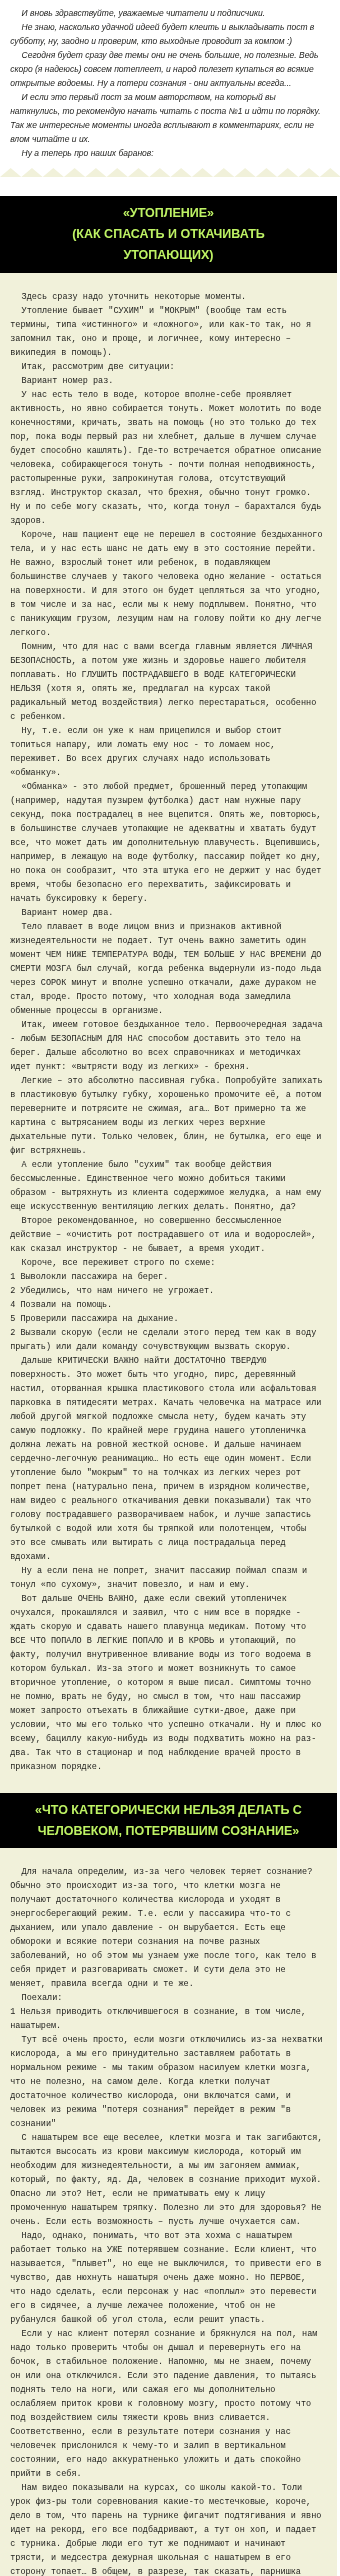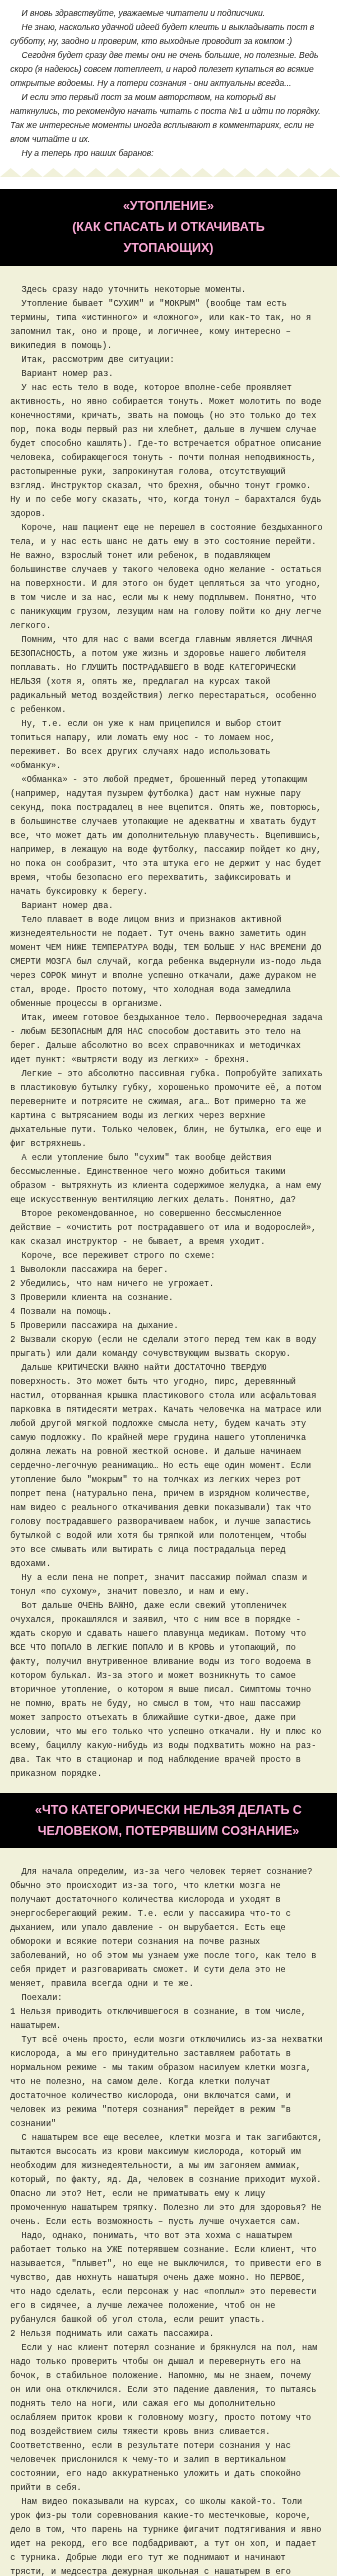--- a/index.html
+++ b/index.html
@@ -10,23 +10,23 @@
   p.gap{margin-top:0;}
 
   .intro,.outro{background:#ffffff;padding:6.2px 11.4px 8px 10.2px;}
   .intro p,.outro p{font-style:italic;}
 
   .pale{background:#f1f1da;padding-bottom:18px;}
 
   .zigzag{display:block;width:341px;height:9px;}
   .zz-top{background:#ffffff;}
 
-  .banner{background:#000000;color:#f9a8d4;text-align:center;
+  .banner{background:#000000;color:#bef264;text-align:center;
           font-weight:bold;font-size:12.5px;line-height:21px;
-          padding:6.8px 5.7px;margin-top:12px;}
+          padding:6.8px 5.7px;margin-top:19px;}
   .banner .bline{display:block;}
 
   .content{padding:17px 11.4px 0 10.2px;font-family:Liberation Mono, monospace;}
 </style>
 </head>
 <body>
 
 <div class="page">
 
   <section class="intro">
@@ -63,42 +63,40 @@
         <p class="indent">«Обманка» - это любой предмет, брошенный перед утопающим (например, надутая пузырем футболка) даст нам нужные пару секунд, пока пострадалец в нее вцепится. Опять же, повторюсь, в большинстве случаев утопающие не адекватны и хватать будут все, что может дать им дополнительную плавучесть. Вцепившись, например, в лежащую на воде футболку, пассажир пойдет ко дну, но пока он сообразит, что эта штука его не держит у нас будет время, чтобы безопасно его перехватить, зафиксировать и начать буксировку к берегу.</p>
         <p class="indent gap">Вариант номер два.</p>
         <p class="indent">Тело плавает в воде лицом вниз и признаков активной жизнедеятельности не подает. Тут очень важно заметить один момент ЧЕМ НИЖЕ ТЕМПЕРАТУРА ВОДЫ, ТЕМ БОЛЬШЕ У НАС ВРЕМЕНИ ДО СМЕРТИ МОЗГА был случай, когда ребенка выдернули из-подо льда через СОРОК минут и вполне успешно откачали, даже дураком не стал, вроде. Просто потому, что холодная вода замедлила обменные процессы в организме.</p>
         <p class="indent gap">Итак, имеем готовое бездыханное тело. Первоочередная задача - любым БЕЗОПАСНЫМ ДЛЯ НАС способом доставить это тело на берег. Дальше абсолютно во всех справочниках и методичках идет пункт: «вытрясти воду из легких» - брехня.</p>
         <p class="indent gap">Легкие – это абсолютно пассивная губка. Попробуйте запихать в пластиковую бутылку губку, хорошенько промочите её, а потом переверните и потрясите не сжимая, ага… Вот примерно та же картина с вытрясанием воды из легких через верхние дыхательные пути. Только человек, блин, не бутылка, его еще и фиг встряхнешь.</p>
         <p class="indent gap">А если утопление было "сухим" так вообще действия бессмысленные. Единственное чего можно добиться такими образом - вытряхнуть из клиента содержимое желудка, а нам ему еще искусственную вентиляцию легких делать. Понятно, да?</p>
         <p class="indent gap">Второе рекомендованное, но совершенно бессмысленное действие – «очистить рот пострадавшего от ила и водорослей», как сказал инструктор - не бывает, а время уходит.</p>
         <p class="indent gap">Короче, все переживет строго по схеме:</p>
         <p class="flush">1 Выволокли пассажира на берег.</p>
         <p class="flush">2 Убедились, что нам ничего не угрожает.</p>
-        <p class="flush">3 Проверили клиента на сознание.</p>
         <p class="flush">4 Позвали на помощь.</p>
         <p class="flush">5 Проверили пассажира на дыхание.</p>
         <p class="flush">2 Вызвали скорую (если не сделали этого перед тем как в воду прыгать) или дали команду сочувствующим вызвать скорую.</p>
         <p class="indent gap">Дальше КРИТИЧЕСКИ ВАЖНО найти ДОСТАТОЧНО ТВЕРДУЮ поверхность. Это может быть что угодно, пирс, деревянный настил, оторванная крышка пластикового стола или асфальтовая парковка в пятидесяти метрах. Качать человечка на матрасе или любой другой мягкой подложке смысла нету, будем качать эту самую подложку. По крайней мере грудина нашего утопленичка должна лежать на ровной жесткой основе. И дальше начинаем сердечно-легочную реанимацию… Но есть еще один момент. Если утопление было "мокрым" то на толчках из легких через рот попрет пена (натурально пена, причем в изрядном количестве, нам видео с реального откачивания девки показывали) так что голову пострадавшего разворачиваем набок, и лучше запастись бутылкой с водой или хотя бы тряпкой или полотенцем, чтобы это все смывать или вытирать с лица пострадальца перед вдохами.</p>
         <p class="indent">Ну а если пена не попрет, значит пассажир поймал спазм и тонул «по сухому», значит повезло, и нам и ему.</p>
         <p class="indent gap">Вот дальше ОЧЕНЬ ВАЖНО, даже если свежий утопленичек очухался, прокашлялся и заявил, что с ним все в порядке - ждать скорую и сдавать нашего плавунца медикам. Потому что ВСЕ ЧТО ПОПАЛО В ЛЕГКИЕ ПОПАЛО И В КРОВЬ и утопающий, по факту, получил внутривенное вливание воды из того водоема в котором булькал. Из-за этого и может возникнуть то самое вторичное утопление, о котором я выше писал. Симптомы точно не помню, врать не буду, но смысл в том, что наш пассажир может запросто отъехать в ближайшие сутки-двое, даже при условии, что мы его только что успешно откачали. Ну и плюс ко всему, бациллу какую-нибудь из воды подхватить можно на раз-два. Так что в стационар и под наблюдение врачей просто в приказном порядке.</p>
       </div>
 
     <div class="banner">
       <span class="bline">«ЧТО КАТЕГОРИЧЕСКИ НЕЛЬЗЯ ДЕЛАТЬ С</span>
       <span class="bline">ЧЕЛОВЕКОМ, ПОТЕРЯВШИМ СОЗНАНИЕ»</span>
     </div>
 
     <div class="content">
         <p class="indent">Для начала определим, из-за чего человек теряет сознание? Обычно это происходит из-за того, что клетки мозга не получают достаточного количества кислорода и уходят в энергосберегающий режим. Т.е. если у пассажира что-то с дыханием, или упало давление - он вырубается. Есть еще обмороки и всякие потери сознания на почве разных заболеваний, но об этом мы узнаем уже после того, как тело в себя придет и разговаривать сможет. И сути дела это не меняет, правила всегда одни и те же.</p>
         <p class="indent gap">Поехали:</p>
         <p class="flush gap">1 Нельзя приводить отключившегося в сознание, в том числе, нашатырем.</p>
         <p class="indent gap">Тут всё очень просто, если мозги отключились из-за нехватки кислорода, а мы его принудительно заставляем работать в нормальном режиме - мы таким образом насилуем клетки мозга, что не полезно, на самом деле. Когда клетки получат достаточное количество кислорода, они включатся сами, и человек из режима "потеря сознания" перейдет в режим "в сознании"</p>
         <p class="indent gap">С нашатырем все еще веселее, клетки мозга и так загибаются, пытаются высосать из крови максимум кислорода, который им необходим для жизнедеятельности, а мы им загоняем аммиак, который, по факту, яд. Да, человек в сознание приходит мухой. Опасно ли это? Нет, если не приматывать ему к лицу промоченную нашатырем тряпку. Полезно ли это для здоровья? Не очень. Если есть возможность – пусть лучше очухается сам.</p>
         <p class="indent gap">Надо, однако, понимать, что вот эта хохма с нашатырем работает только на УЖЕ потерявшем сознание. Если клиент, что называется, "плывет", но еще не выключился, то привести его в чувство, дав нюхнуть нашатыря очень даже можно. Но ПЕРВОЕ, что надо сделать, если персонаж у нас «поплыл» это перевести его в сидячее, а лучше лежачее положение, чтоб он не рубанулся башкой об угол стола, если решит упасть.</p>
-        <p class="flush gap">2 Нельзя поднимать или сажать пассажира.</p>
         <p class="indent gap">Если у нас клиент потерял сознание и брякнулся на пол, нам надо только проверить чтобы он дышал и перевернуть его на бочок, в стабильное положение. Напомню, мы не знаем, почему он или она отключился. Если это падение давления, то пытаясь поднять тело на ноги, или сажая его мы дополнительно ослабляем приток крови к головному мозгу, просто потому что под воздействием силы тяжести кровь вниз сливается. Соответственно, если в результате потери сознания у нас человечек прислонился к чему-то и залип в вертикальном состоянии, его надо аккуратненько уложить и дать спокойно прийти в себя.</p>
         <p class="indent gap">Нам видео показывали на курсах, со школы какой-то. Толи урок физ-ры толи соревнования какие-то местечковые, короче, дело в том, что парень на турнике фигачит подтягивания и явно идет на рекорд, его все подбадривают, а тут он хоп, и падает с турника. Добрые люди его тут же поднимают и начинают трясти, и медсестра дежурная школьная с нашатырем в его сторону топает… В общем, в разрезе, так сказать, парнишка поймал внезапную остановку сердца, и, пока горе спасатели тратили время на всякую фигню, он уехал совсем…</p>
         <p class="flush gap">3 Нельзя заливать пострадавшему в рот жидкость и давать лекарства.</p>
         <p class="indent gap">В общем-то тут понятно и особо комментировать нечего. Если попытаемся напоить или накормить таблетками человека в бессознательном состоянии, рискуем просто нарушить ему дыхание и усложнить жизнь и себе, и ему.</p>
       </div>
 
   </section>
 
 </div>
 

